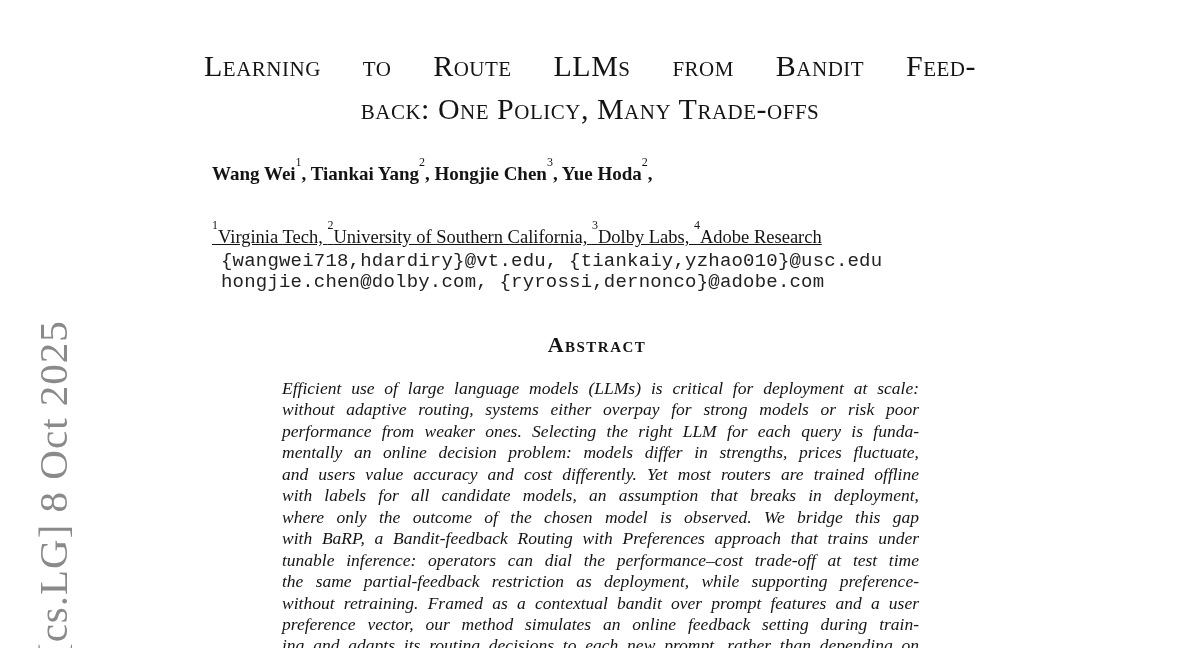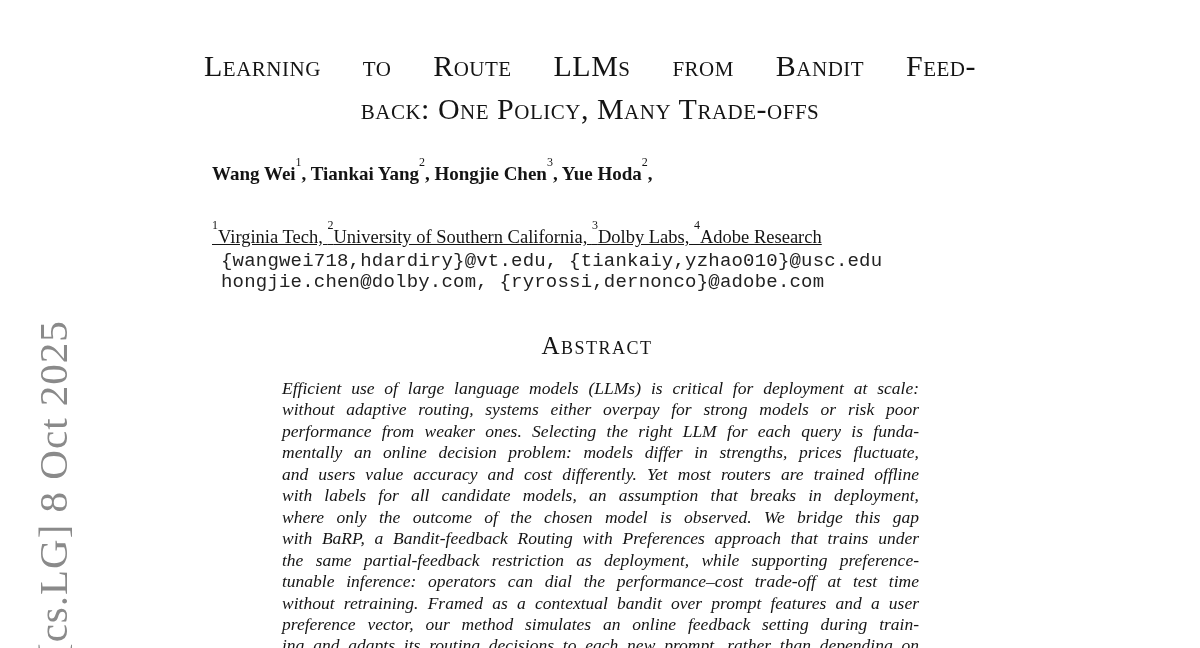--- a/index.html
+++ b/index.html
@@ -76,22 +76,23 @@
     color: #222222;
     margin-left: 11px;
   }
 
   
   .abs-head {
     position: absolute;
     left: 211px; top: 332px; width: 772px;
     text-align: center;
     font-variant: small-caps;
-    font-size: 25px;
+    font-size: 22px;
     letter-spacing: 1.5px;
+    font-weight: bold;
   }
   .abstract {
     position: absolute;
     left: 282px; top: 378px; width: 637px;
     font-size: 17.5px;
     line-height: 21.45px;
   }
   .abs-line { text-align: justify; text-align-last: justify; font-style: italic; }
 </style>
 </head>
@@ -121,20 +122,20 @@
 
   <div class="abstract">
     <div class="abs-line">Efficient use of large language models (LLMs) is critical for deployment at scale:</div>
     <div class="abs-line">without adaptive routing, systems either overpay for strong models or risk poor</div>
     <div class="abs-line">performance from weaker ones. Selecting the right LLM for each query is funda-</div>
     <div class="abs-line">mentally an online decision problem: models differ in strengths, prices fluctuate,</div>
     <div class="abs-line">and users value accuracy and cost differently. Yet most routers are trained offline</div>
     <div class="abs-line">with labels for all candidate models, an assumption that breaks in deployment,</div>
     <div class="abs-line">where only the outcome of the chosen model is observed. We bridge this gap</div>
     <div class="abs-line">with BaRP, a Bandit-feedback Routing with Preferences approach that trains under</div>
+    <div class="abs-line">tunable inference: operators can dial the performance–cost trade-off at test time</div>
     <div class="abs-line">the same partial-feedback restriction as deployment, while supporting preference-</div>
-    <div class="abs-line">tunable inference: operators can dial the performance–cost trade-off at test time</div>
     <div class="abs-line">without retraining. Framed as a contextual bandit over prompt features and a user</div>
     <div class="abs-line">preference vector, our method simulates an online feedback setting during train-</div>
     <div class="abs-line">ing and adapts its routing decisions to each new prompt, rather than depending on</div>
   </div>
 
 </div>
 
 </body></html>

